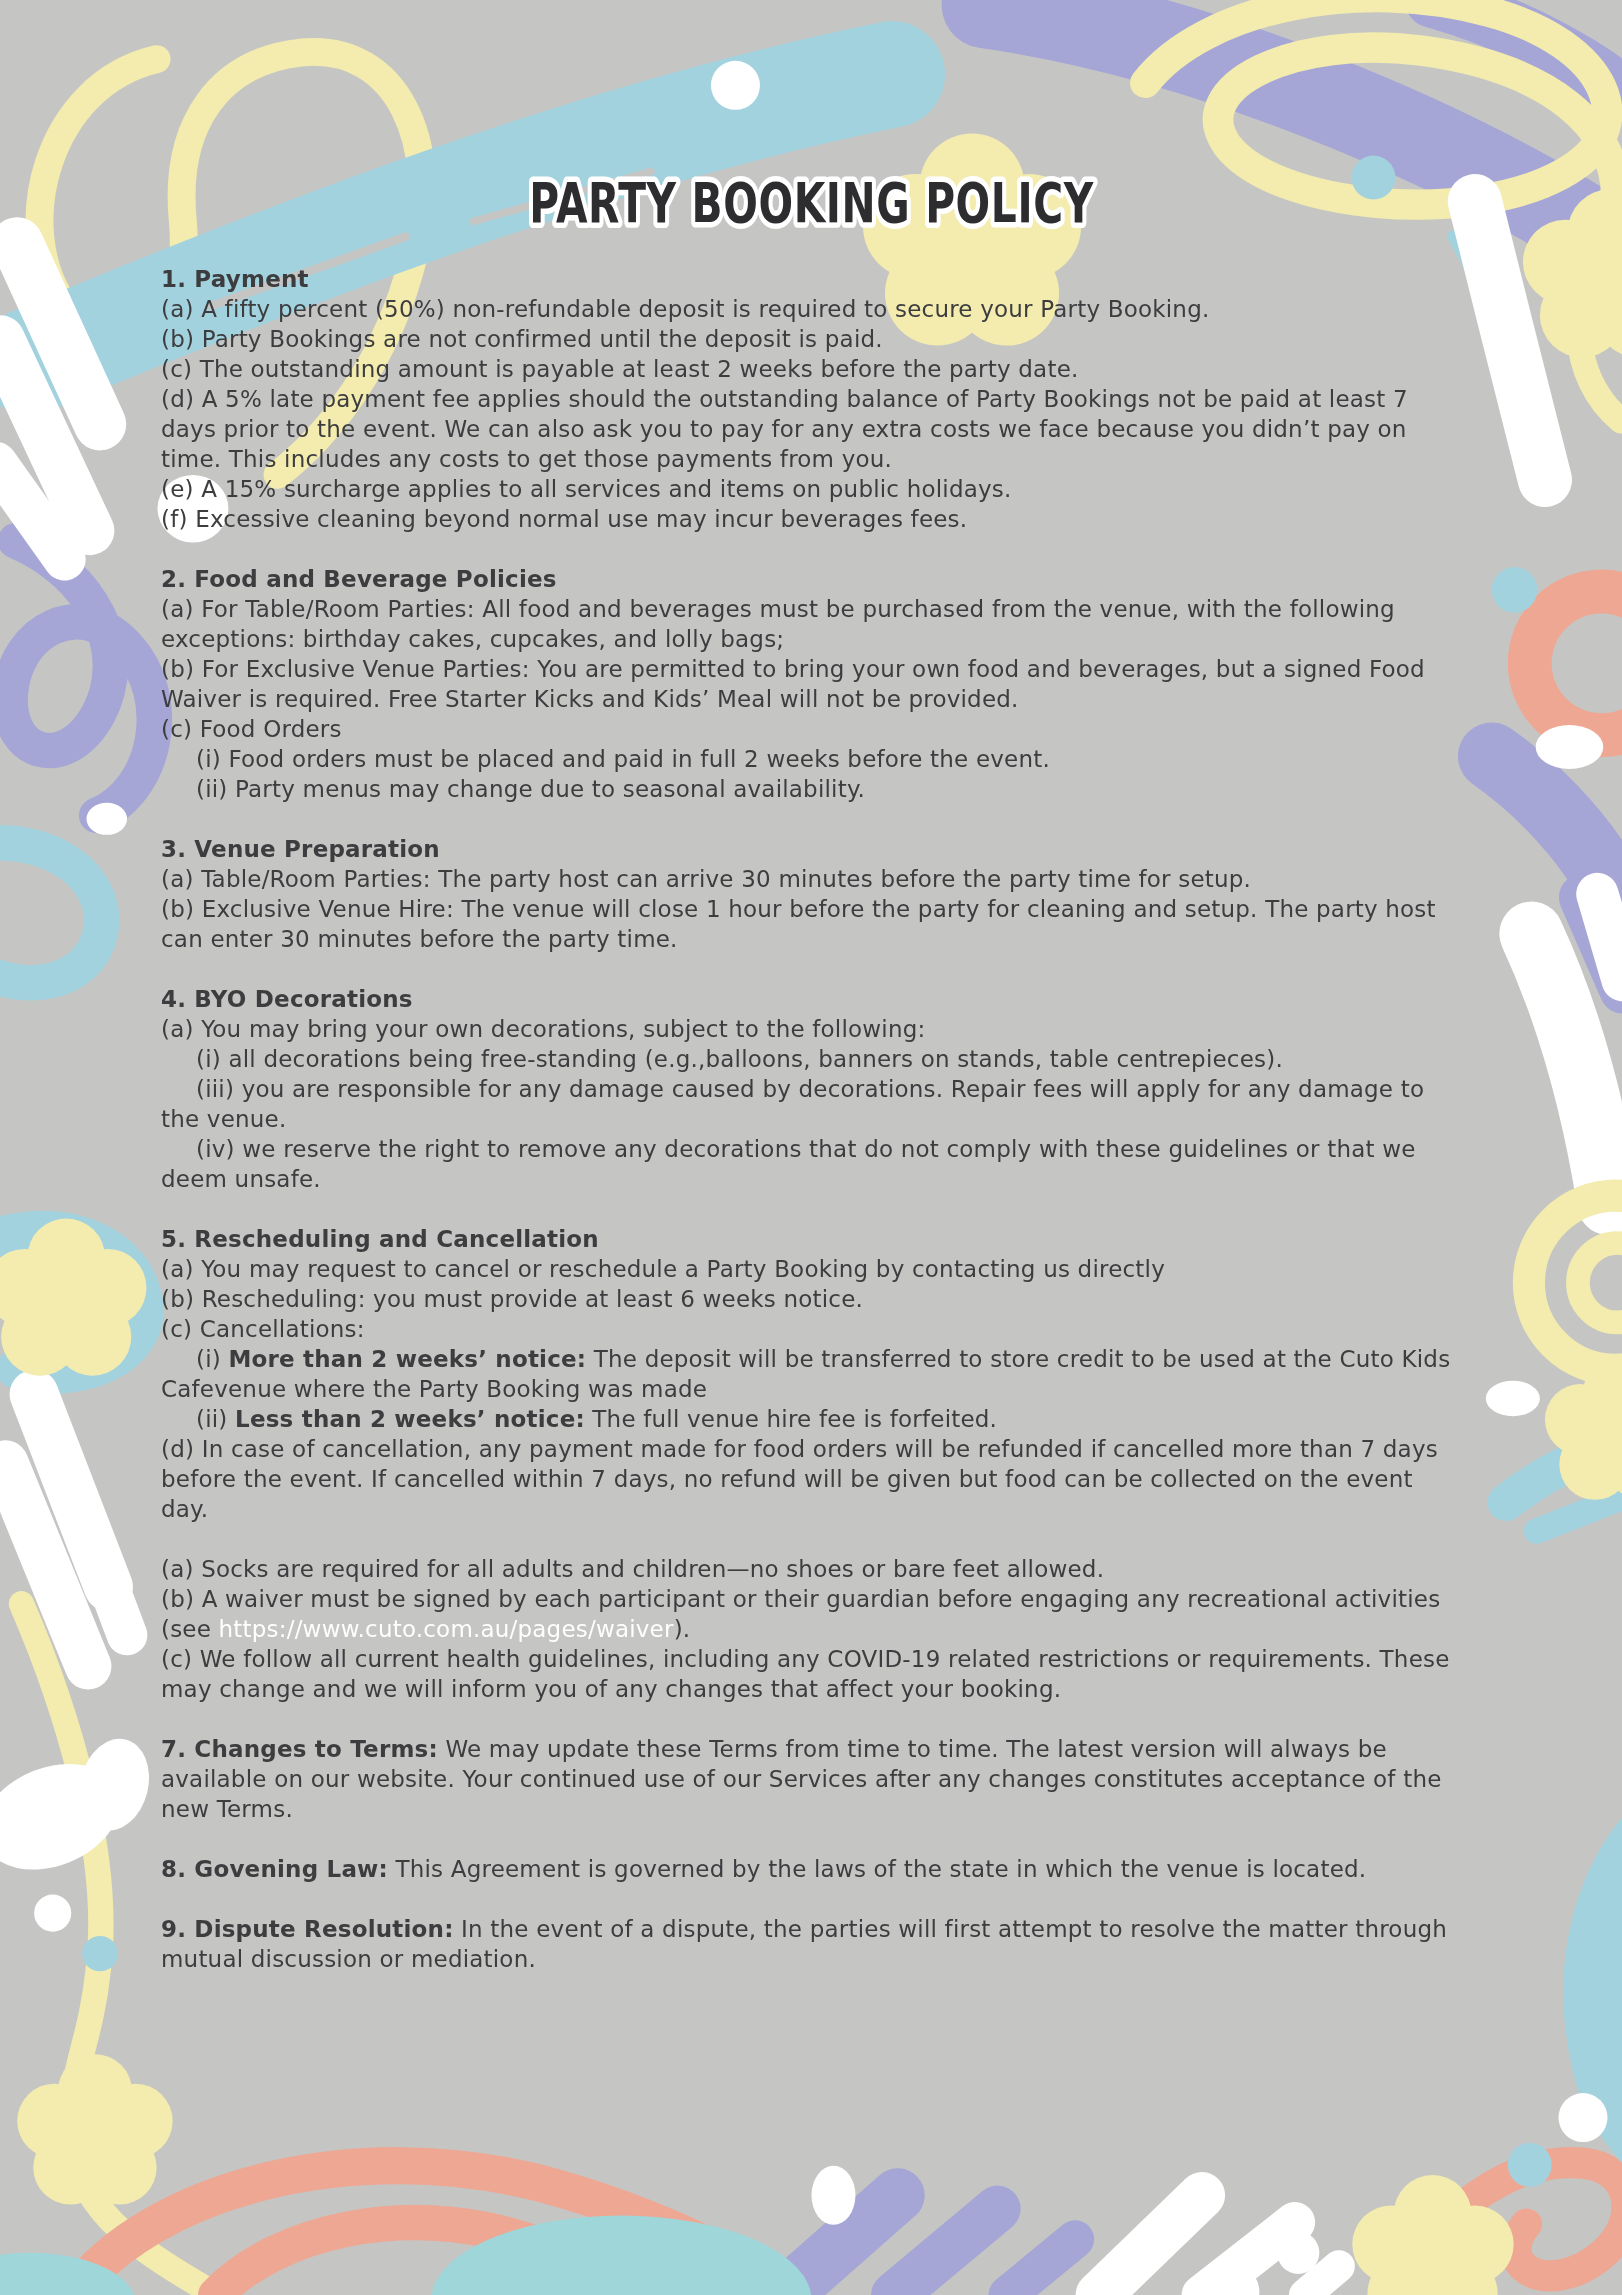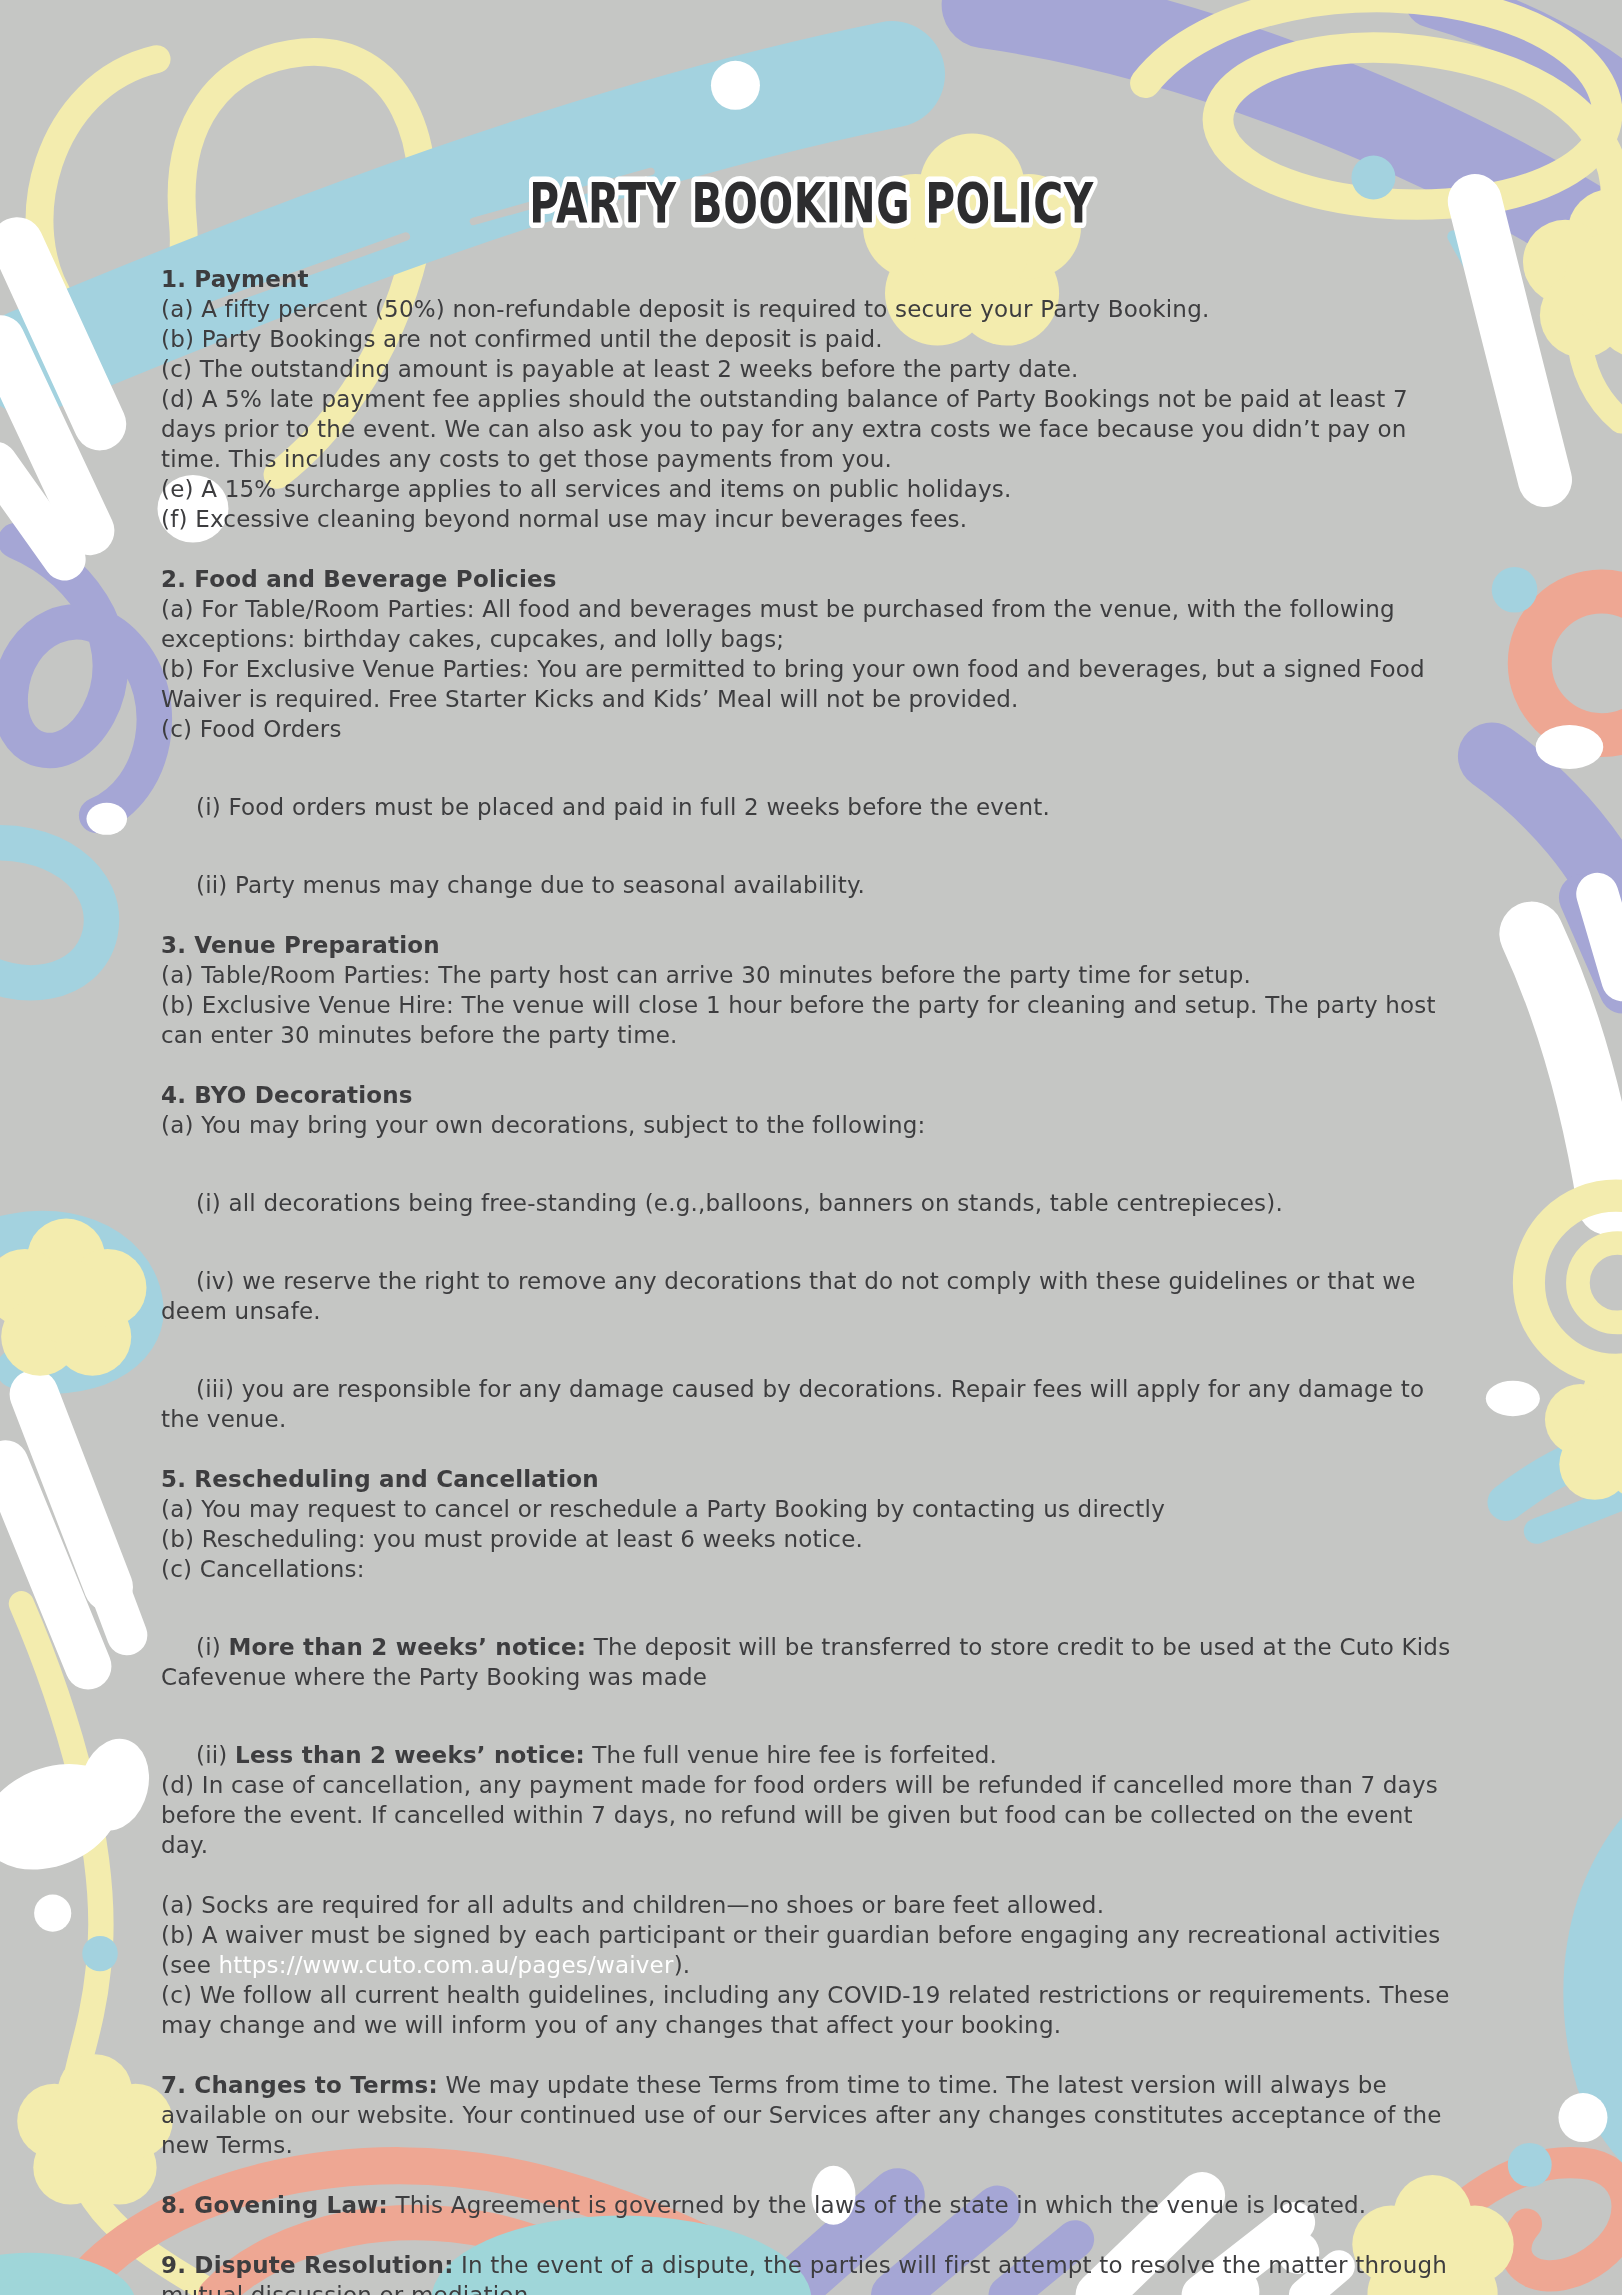--- a/index.html
+++ b/index.html
@@ -35,21 +35,21 @@
     left: 161px; top: 264px;
     width: 1302px;
     color: var(--c-text, #3d3d3f);
     font-size: 23px;
     line-height: 30px;
     letter-spacing: 0.2px;
   }
   .section { margin: 0 0 30px 0; }
   .heading { font-weight: bold; }
   p.item { margin: 0; }
-  p.item.indent { text-indent: 35px; margin-top: 48px; }
+  p.item.indent { text-indent: 35px; }
   .bold { font-weight: bold; }
   .link { color: var(--c-link, #ffffff); }
 </style>
 </head>
 <body>
 
 <svg class="deco" viewBox="0 0 1920 2716" aria-hidden="true">
   <g fill="none" stroke-linecap="round" stroke-linejoin="round">
 
     <path d="M 185 70 C 55 100 12 270 75 360 C 140 452 228 385 216 262 C 205 148 258 72 358 62 C 470 52 522 170 490 300 C 458 432 385 518 328 562" stroke="var(--c-yellow)" stroke-width="33"></path>
@@ -219,22 +219,22 @@
       </div>
       <div class="section">
         <div class="heading">3. Venue Preparation</div>
         <p class="item"><span>(a) Table/Room Parties: The party host can arrive 30 minutes before the party time for setup.</span></p>
         <p class="item"><span>(b) Exclusive Venue Hire: The venue will close 1 hour before the party for cleaning and setup. The party host can enter 30 minutes before the party time.</span></p>
       </div>
       <div class="section">
         <div class="heading">4. BYO Decorations</div>
         <p class="item"><span>(a) You may bring your own decorations, subject to the following:</span></p>
         <p class="item indent"><span>(i) all decorations being free-standing (e.g.,balloons, banners on stands, table centrepieces).</span></p>
+        <p class="item indent"><span>(iii) you are responsible for any damage caused by decorations. Repair fees will apply for any damage to the venue.</span></p>
         <p class="item indent"><span>(iv) we reserve the right to remove any decorations that do not comply with these guidelines or that we deem unsafe.</span></p>
-        <p class="item indent"><span>(iii) you are responsible for any damage caused by decorations. Repair fees will apply for any damage to the venue.</span></p>
       </div>
       <div class="section">
         <div class="heading">5. Rescheduling and Cancellation</div>
         <p class="item"><span>(a) You may request to cancel or reschedule a Party Booking by contacting us directly</span></p>
         <p class="item"><span>(b) Rescheduling: you must provide at least 6 weeks notice.</span></p>
         <p class="item"><span>(c) Cancellations:</span></p>
         <p class="item indent"><span>(i) </span><span class="bold">More than 2 weeks’ notice:</span><span> The deposit will be transferred to store credit to be used at the Cuto Kids Cafevenue where the Party Booking was made</span></p>
         <p class="item indent"><span>(ii) </span><span class="bold">Less than 2 weeks’ notice:</span><span> The full venue hire fee is forfeited.</span></p>
         <p class="item"><span>(d) In case of cancellation, any payment made for food orders will be refunded if cancelled more than 7 days before the event. If cancelled within 7 days, no refund will be given but food can be collected on the event day.</span></p>
       </div>

